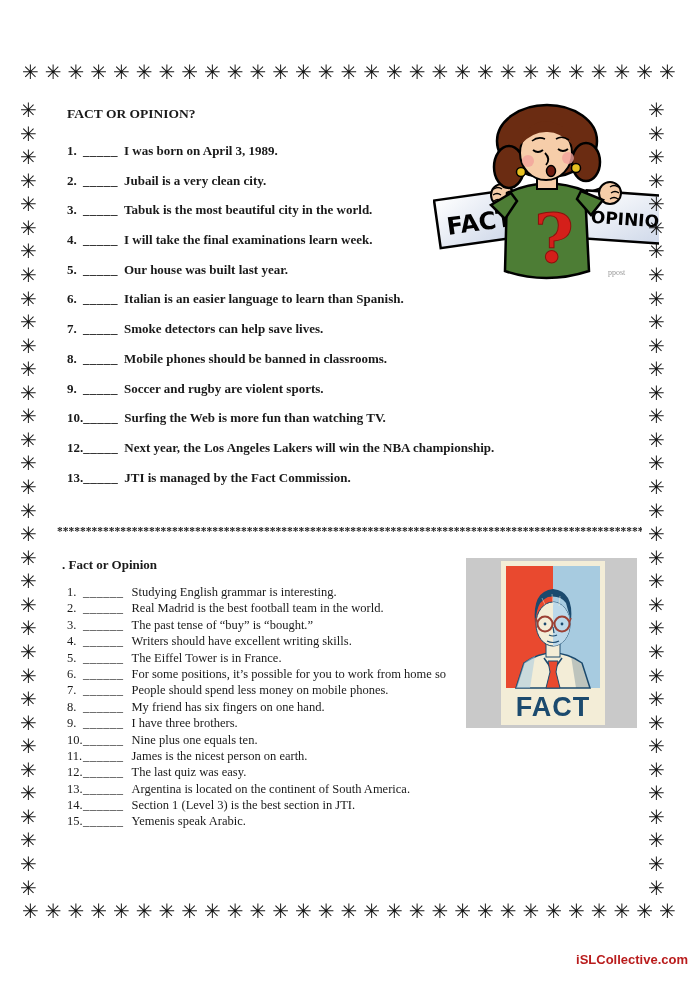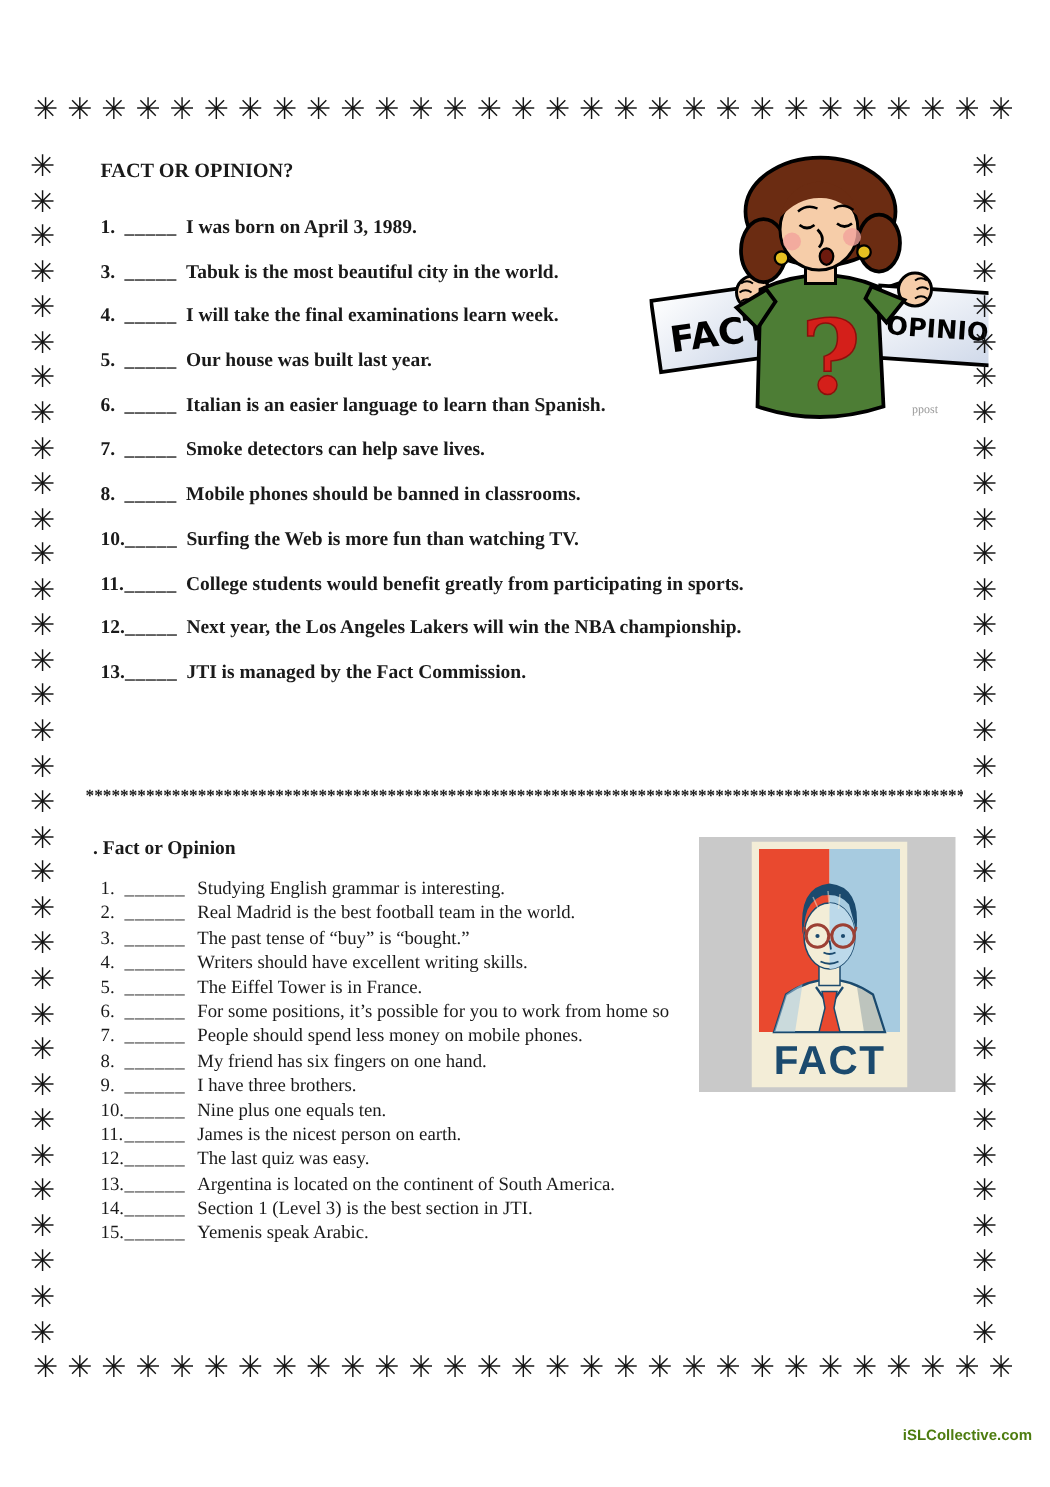--- a/index.html
+++ b/index.html
@@ -40,21 +40,21 @@
   
   .clipart{position:absolute;left:433px;top:99px;width:226px;height:190px;z-index:2;}
   .credit{position:absolute;left:608px;top:268px;font-family:Liberation Serif, serif;
           font-size:8px;color:#9a9a9a;z-index:3;}
 
   
   .poster-panel{position:absolute;left:466px;top:558px;width:171px;height:170px;background:#c9c9c9;z-index:5;}
   .poster{position:absolute;left:35px;top:3px;width:104px;height:164px;}
 
   .watermark{position:absolute;top:952px;right:12px;font-family:"Liberation Sans",sans-serif;
-             font-size:10px;font-weight:bold;color:#4d7c0f;}
+             font-size:13px;font-weight:bold;color:#b91c1c;}
 </style>
 </head>
 <body>
 
 <div id="page">
 
   <div class="border-row top">
       <span>✳</span>
       <span>✳</span>
       <span>✳</span>
@@ -186,37 +186,38 @@
       <span>✳</span>
       <span>✳</span>
       <span>✳</span>
       <span>✳</span>
     </div>
 
   <div class="title1">FACT OR OPINION?</div>
   <ol class="s1-list">
     <li><span class="num">1.</span><span class="blank">_____</span><span class="txt">I was born on April 3, 1989.</span></li>
 
+    <li><span class="num">2.</span><span class="blank">_____</span><span class="txt">Jubail is a very clean city.</span></li>
 
     <li><span class="num">3.</span><span class="blank">_____</span><span class="txt">Tabuk is the most beautiful city in the world.</span></li>
 
     <li><span class="num">4.</span><span class="blank">_____</span><span class="txt">I will take the final examinations learn week.</span></li>
 
     <li><span class="num">5.</span><span class="blank">_____</span><span class="txt">Our house was built last year.</span></li>
 
     <li><span class="num">6.</span><span class="blank">_____</span><span class="txt">Italian is an easier language to learn than Spanish.</span></li>
 
     <li><span class="num">7.</span><span class="blank">_____</span><span class="txt">Smoke detectors can help save lives.</span></li>
 
     <li><span class="num">8.</span><span class="blank">_____</span><span class="txt">Mobile phones should be banned in classrooms.</span></li>
 
+    <li><span class="num">9.</span><span class="blank">_____</span><span class="txt">Soccer and rugby are violent sports.</span></li>
 
     <li><span class="num">10.</span><span class="blank">_____</span><span class="txt">Surfing the Web is more fun than watching TV.</span></li>
 
-    <li><span class="num">11.</span><span class="blank">_____</span><span class="txt">College students would benefit greatly from participating in sports.</span></li>
 
     <li><span class="num">12.</span><span class="blank">_____</span><span class="txt">Next year, the Los Angeles Lakers will win the NBA championship.</span></li>
 
     <li><span class="num">13.</span><span class="blank">_____</span><span class="txt">JTI is managed by the Fact Commission.</span></li>
   </ol>
 
   <div class="divider">
       <span>*</span>
       <span>*</span>
       <span>*</span>

